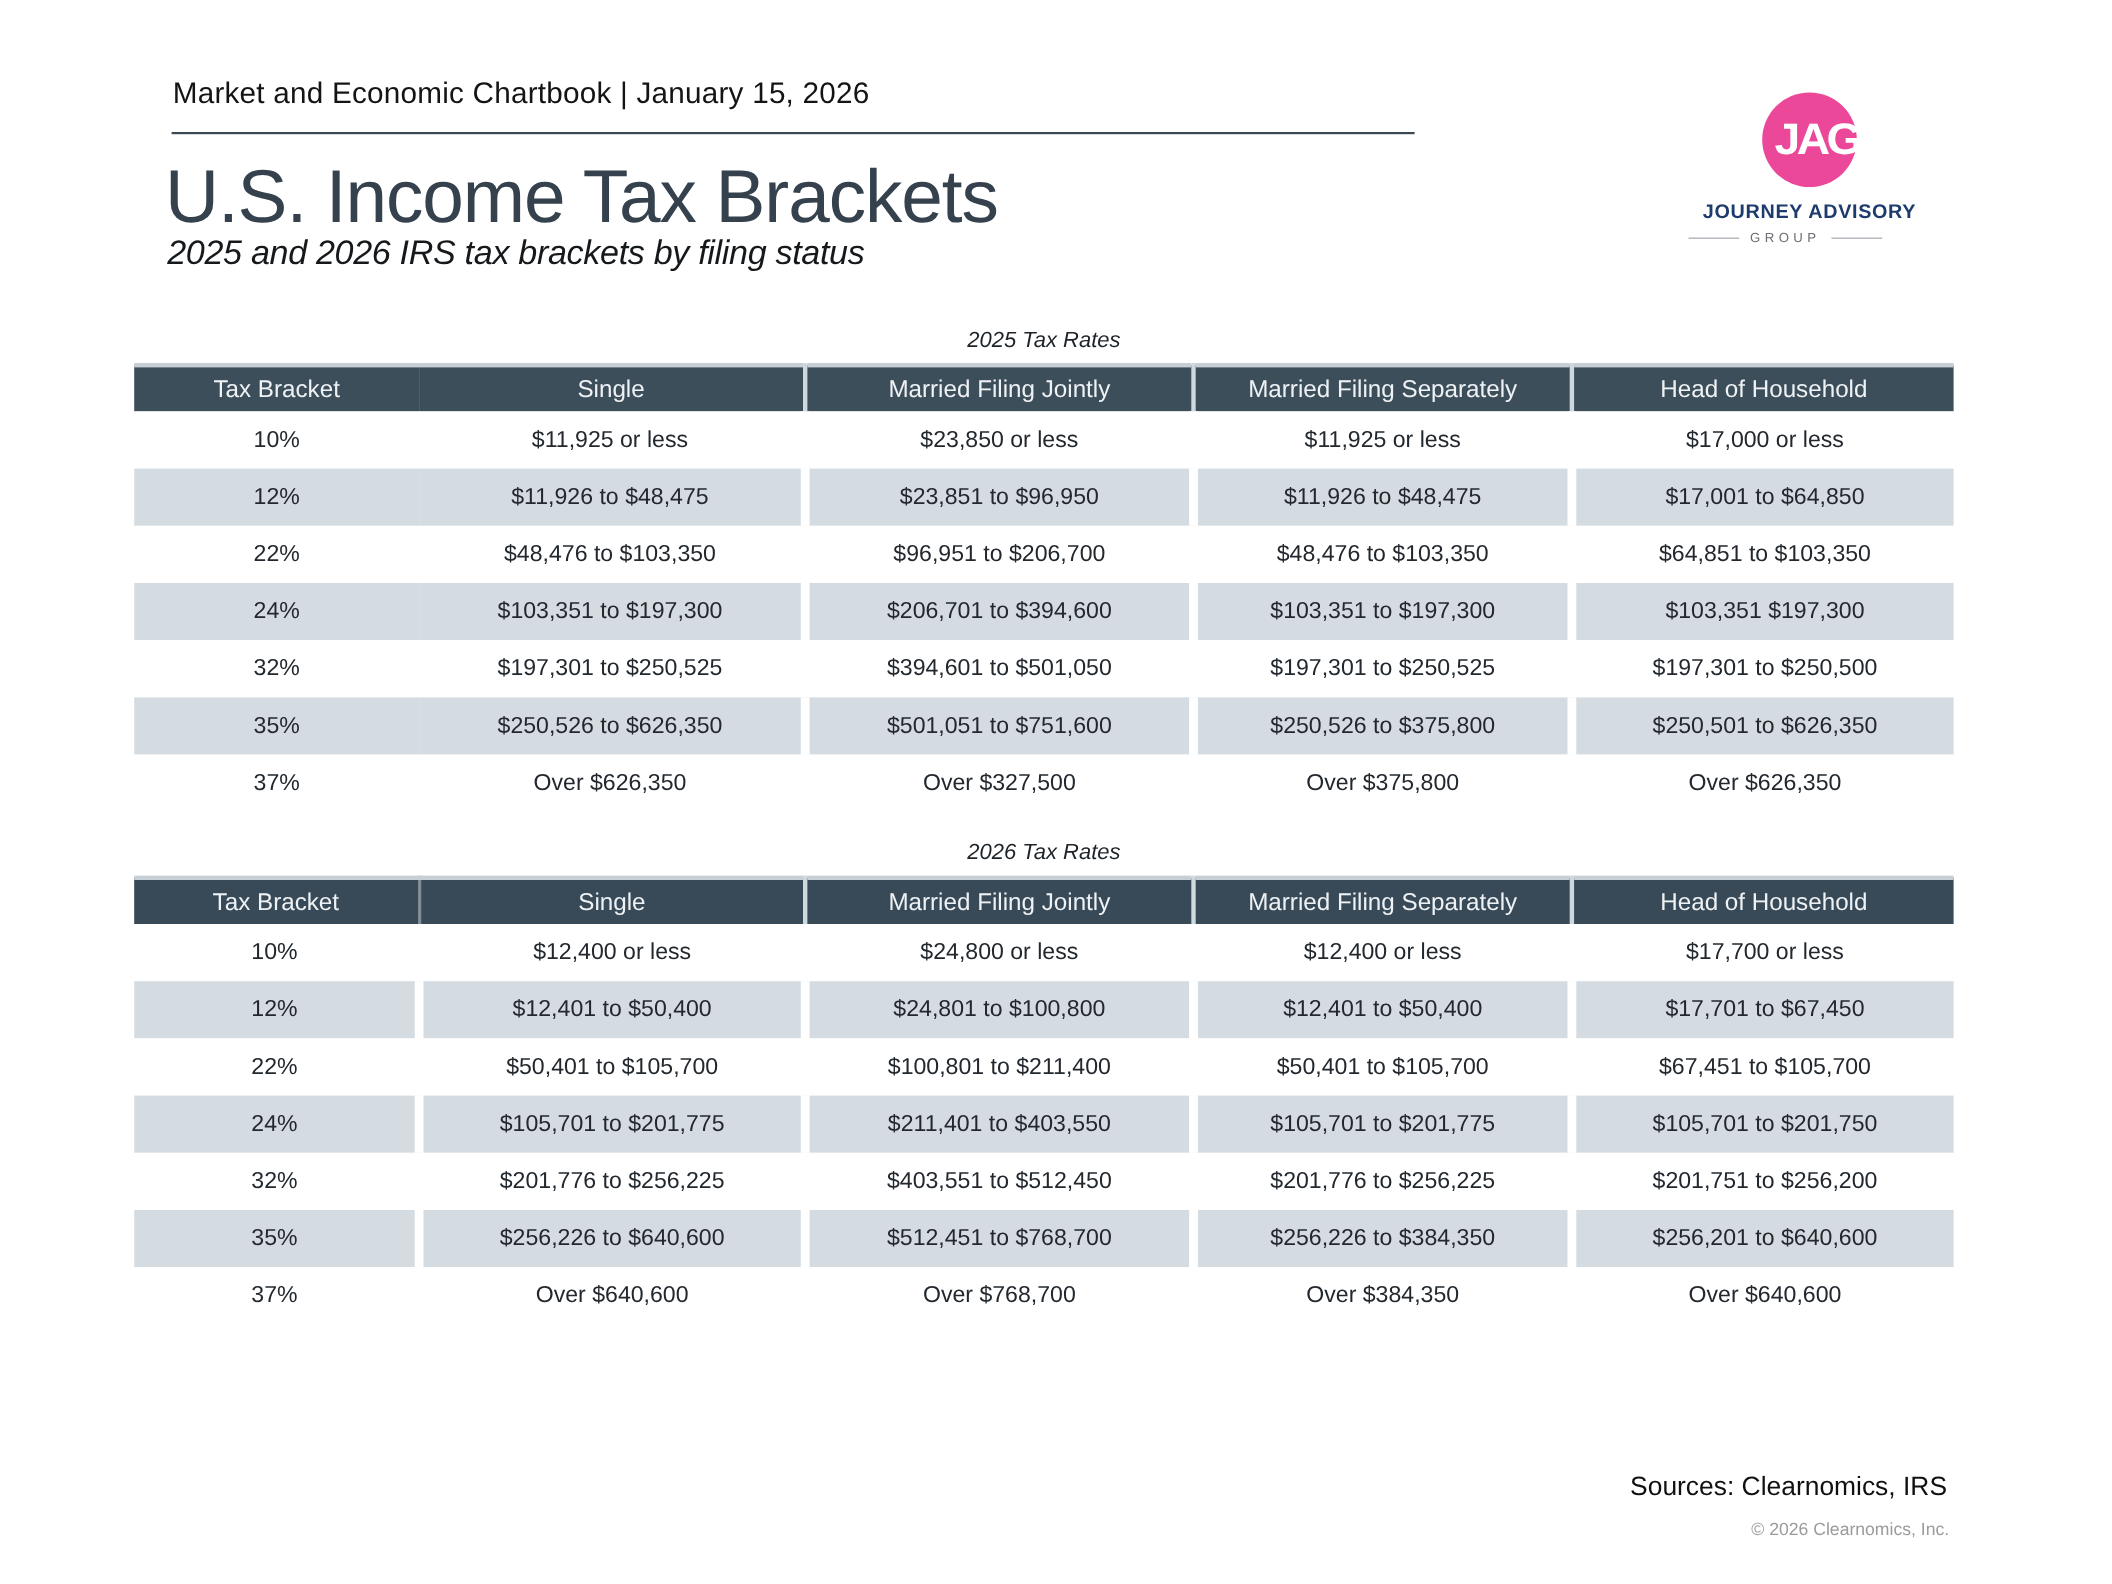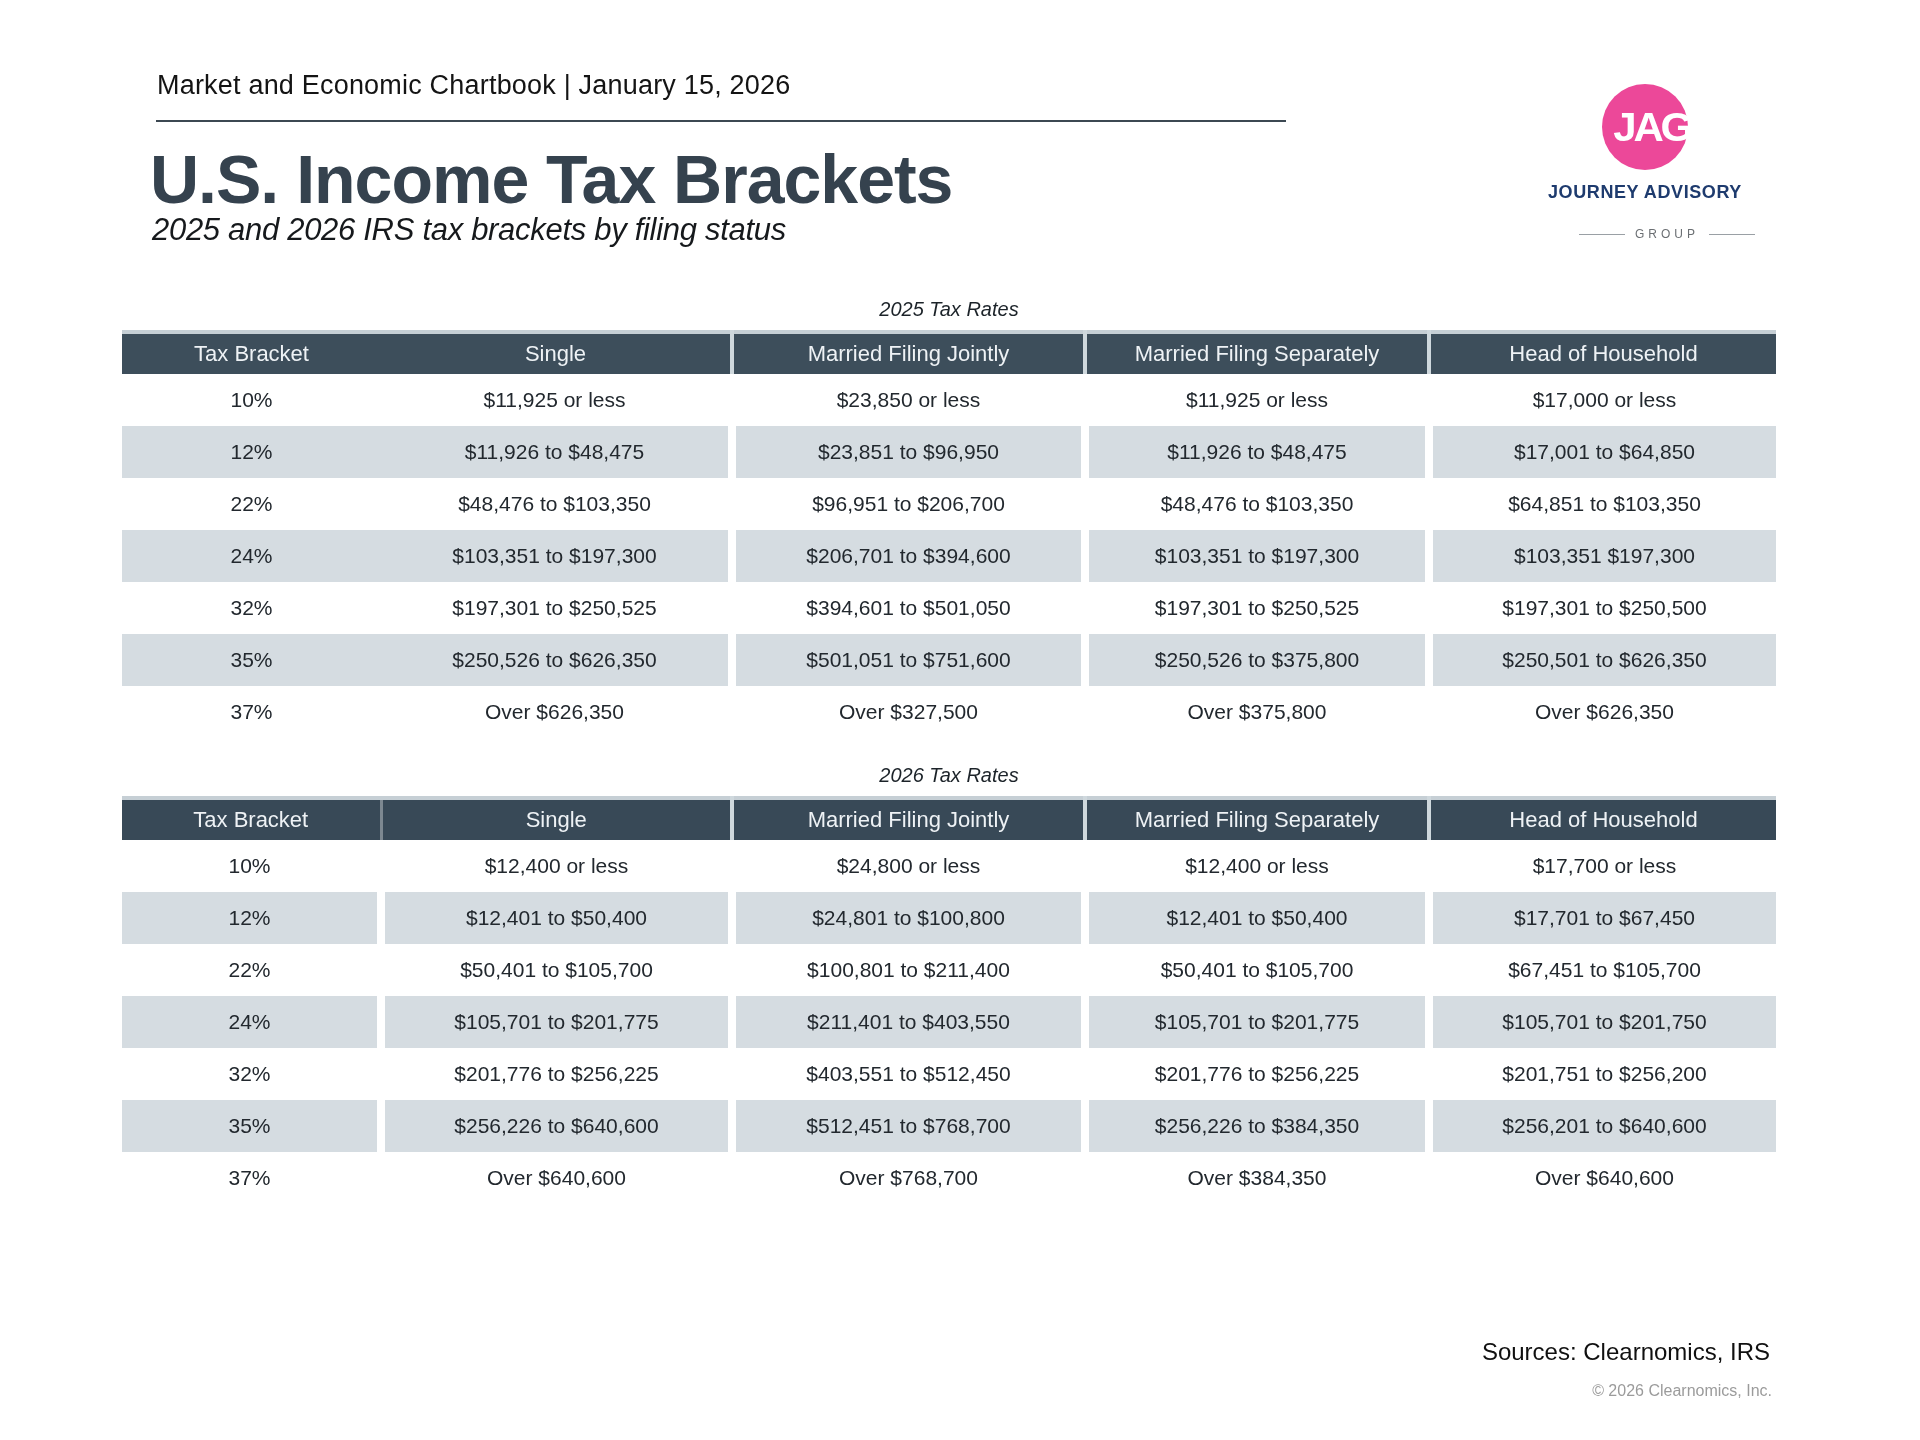--- a/index.html
+++ b/index.html
@@ -17,21 +17,21 @@
     position: absolute; left: 157px; top: 70px;
     font-size: 27px; color: #141414; letter-spacing: 0.2px;
   }
   .rule {
     position: absolute; left: 156px; top: 120px;
     width: 1130px; height: 0;
     border-top: 2px solid #3c4852;
   }
   .title {
     position: absolute; left: 150px; top: 140px; margin: 0;
-    font-size: 68px; font-weight: 700; color: #35424e; letter-spacing: -1px;
+    font-size: 68px; font-weight: 400; color: #35424e; letter-spacing: -1px;
   }
   .subtitle {
     position: absolute; left: 152px; top: 212px;
     font-size: 31px; font-style: italic; color: #16191c; letter-spacing: -0.3px;
   }
 
   
   .logo { position: absolute; left: 1535px; top: 84px; width: 220px; text-align: center; }
   .logo-circle {
     width: 86px; height: 86px; border-radius: 50%;
@@ -40,21 +40,21 @@
   }
   .logo-monogram {
     color: #ffffff; font-size: 40px; font-weight: 700; letter-spacing: -3px;
     transform: scaleX(1.05);
   }
   .logo-name {
     margin-top: 12px; font-size: 18px; font-weight: 700;
     color: #1e3b6e; letter-spacing: 0.6px; white-space: nowrap;
   }
   .logo-group {
-    margin-top: 24px; display: flex; align-items: center; justify-content: flex-end;
+    margin-top: 6px; display: flex; align-items: center; justify-content: flex-start;
     gap: 10px; color: #6b6f73; font-size: 12px; letter-spacing: 4px;
   }
   .logo-group .line { width: 46px; height: 1px; background: #9aa0a5; }
 
   
   .tables-area { position: absolute; left: 122px; top: 296px; width: 1654px; }
   .table-caption {
     text-align: center; font-size: 20px; color: #1c2329;
     line-height: 26px; margin-bottom: 8px; font-style: italic;
   }

